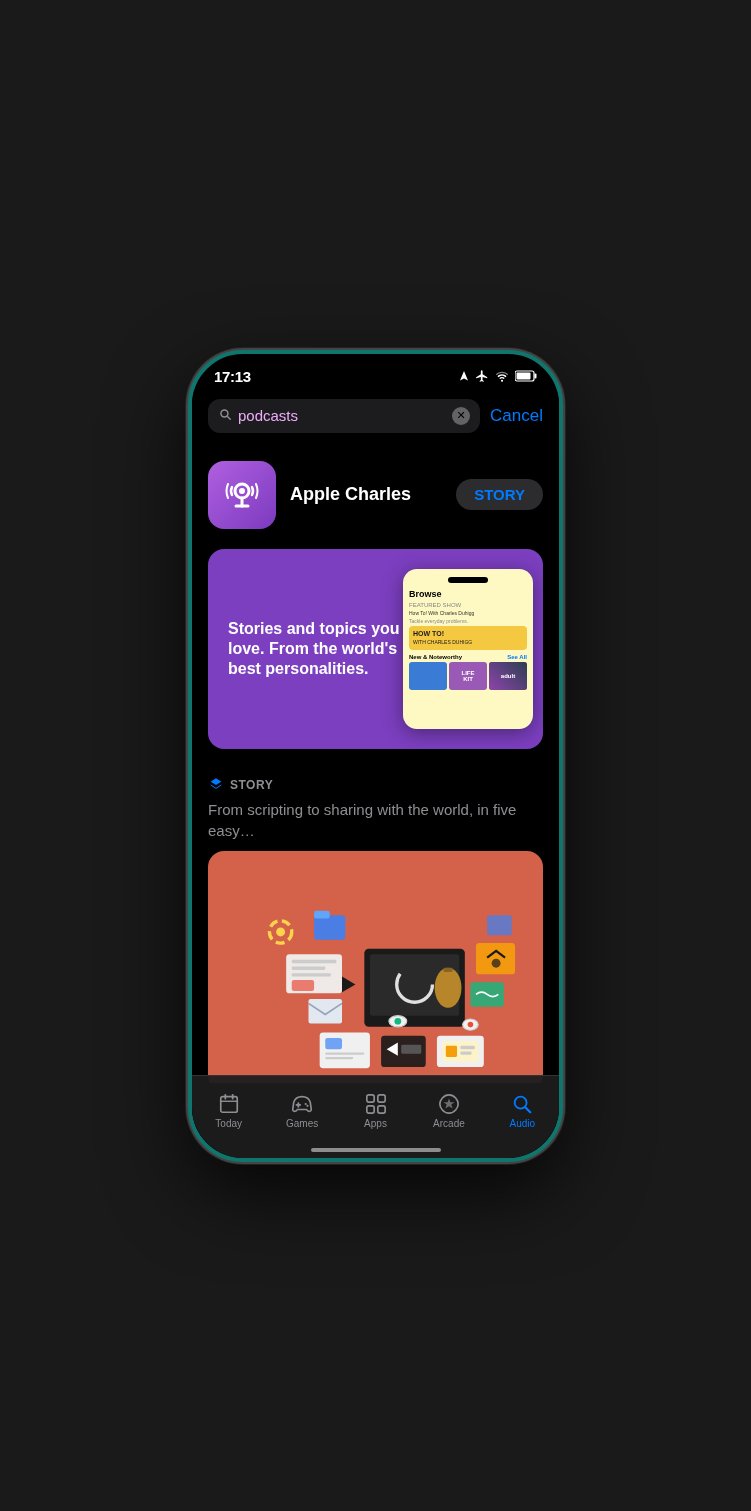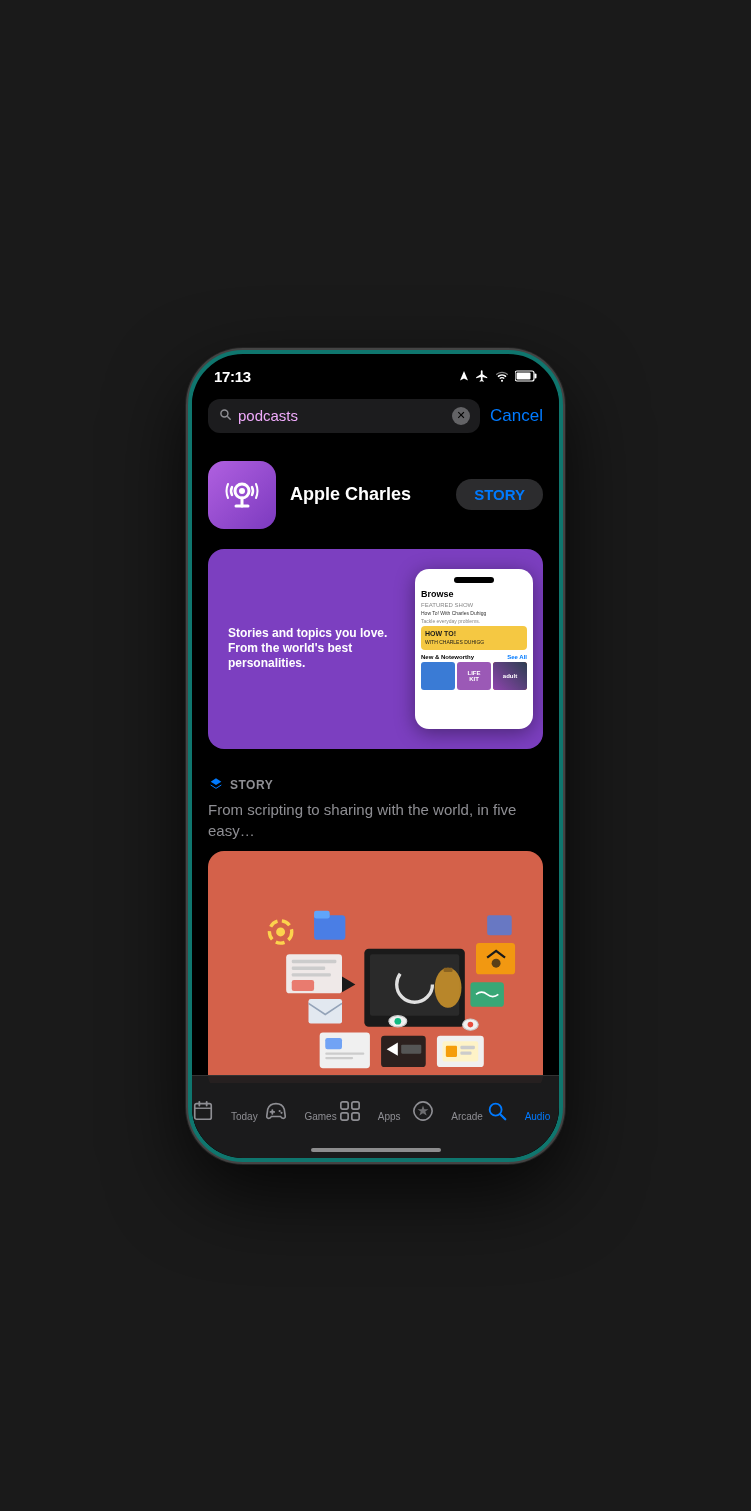--- a/index.html
+++ b/index.html
@@ -197,29 +197,29 @@
       min-height: 130px;
     }
 
     .banner-text {
       flex: 1;
       z-index: 2;
     }
 
     .banner-title {
       color: #fff;
-      font-size: 12px;
+      font-size: 16px;
       font-weight: 700;
       line-height: 1.25;
     }
 
     .banner-phone {
-      width: 118px;
+      width: 130px;
       height: 160px;
-      background: #ffffff;
+      background: #fef9c3;
       border-radius: 14px;
       flex-shrink: 0;
       margin-right: -10px;
       overflow: hidden;
       position: relative;
       box-shadow: 0 4px 20px rgba(0,0,0,0.4);
     }
 
     .phone-mockup-content {
       padding: 8px 6px 6px;
@@ -341,22 +341,23 @@
       border-top: 0.5px solid #333;
       display: flex;
       justify-content: space-around;
       align-items: center;
       padding: 8px 0 20px;
       height: 83px;
     }
 
     .tab-item {
       display: flex;
-      align-items: flex-end;
-      gap: 17px;
+      flex-direction: column;
+      align-items: center;
+      gap: 3px;
       flex: 1;
       cursor: pointer;
     }
 
     .tab-icon {
       font-size: 22px;
       color: #8e8e93;
     }
 
     .tab-icon.active {

